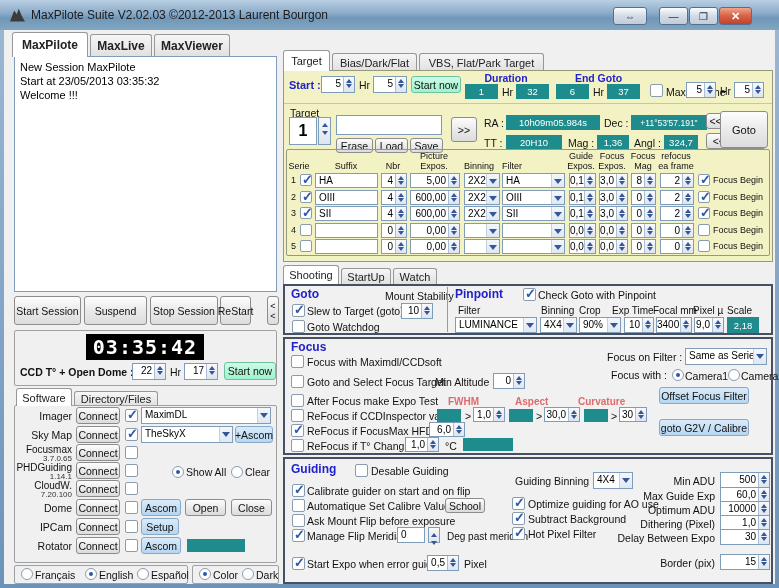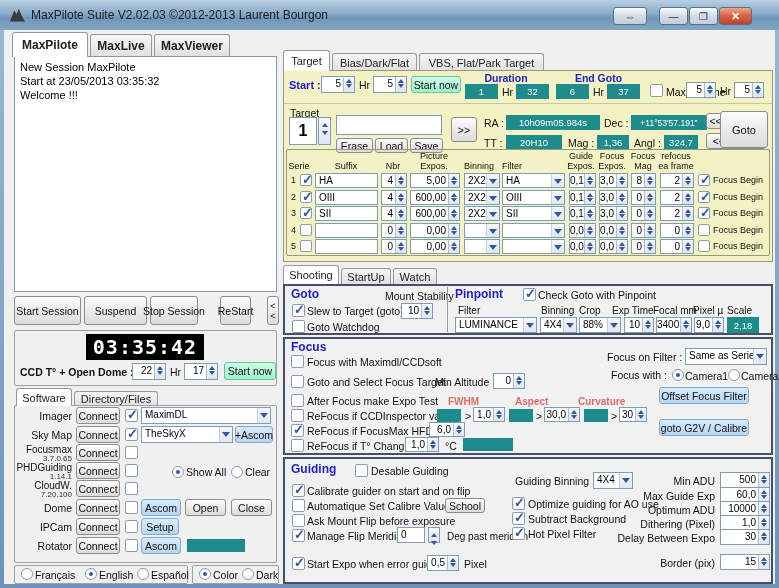--- a/index.html
+++ b/index.html
@@ -82,21 +82,21 @@
     <span class="tab apptab" style="left:150px;top:4px;width:76px;height:23px">MaxViewer</span>
 
     <div class="inp" style="left:10px;top:26px;width:263px;height:236px;font-size:11px;line-height:14px;padding:3px 5px">
       <div>New Session MaxPilote</div>
       <div>Start at 23/05/2013 03:35:32</div>
       <div>Welcome !!!</div>
     </div>
 
     <span class="btn" style="left:10px;top:266px;width:67px;height:29px">Start Session</span>
     <span class="btn" style="left:80px;top:266px;width:63px;height:29px">Suspend</span>
-    <span class="btn" style="left:146px;top:266px;width:48px;height:29px">Stop Session</span>
+    <span class="btn" style="left:146px;top:266px;width:68px;height:29px">Stop Session</span>
     <span class="btn" style="left:216px;top:266px;width:31px;height:29px">ReStart</span>
     <span class="btn chev" style="left:263px;top:266px;width:12px;height:29px">&lt;
 &lt;</span>
 
     <div class="grp" style="left:10px;top:300px;width:263px;height:56px"></div>
     <span class="clock" style="left:82px;top:304px;width:118px;height:26px">03:35:42</span>
     <span class="lb b" style="left:16px;top:336px">CCD T° + Open Dome :</span>
     <span class="spin" style="left:128px;top:333px;width:34px;height:17px">
         <span class="v">22</span>
         <span class="arr"></span>
@@ -470,21 +470,21 @@
       <span class="lb sm" style="left:442px;top:19px">Scale</span>
       <span class="dd" style="left:170px;top:31px;width:82px;height:16px">
           <span class="v">LUMINANCE</span>
           <span class="darr"></span>
         </span>
       <span class="dd" style="left:255px;top:31px;width:37px;height:16px">
           <span class="v">4X4</span>
           <span class="darr"></span>
         </span>
       <span class="dd" style="left:294px;top:31px;width:42px;height:16px">
-          <span class="v">88%</span>
+          <span class="v">90%</span>
           <span class="darr"></span>
         </span>
       <span class="spin" style="left:339px;top:31px;width:30px;height:16px">
           <span class="v">10</span>
           <span class="arr"></span>
         </span>
       <span class="spin" style="left:371px;top:31px;width:36px;height:16px">
           <span class="v">3400</span>
           <span class="arr"></span>
         </span>

